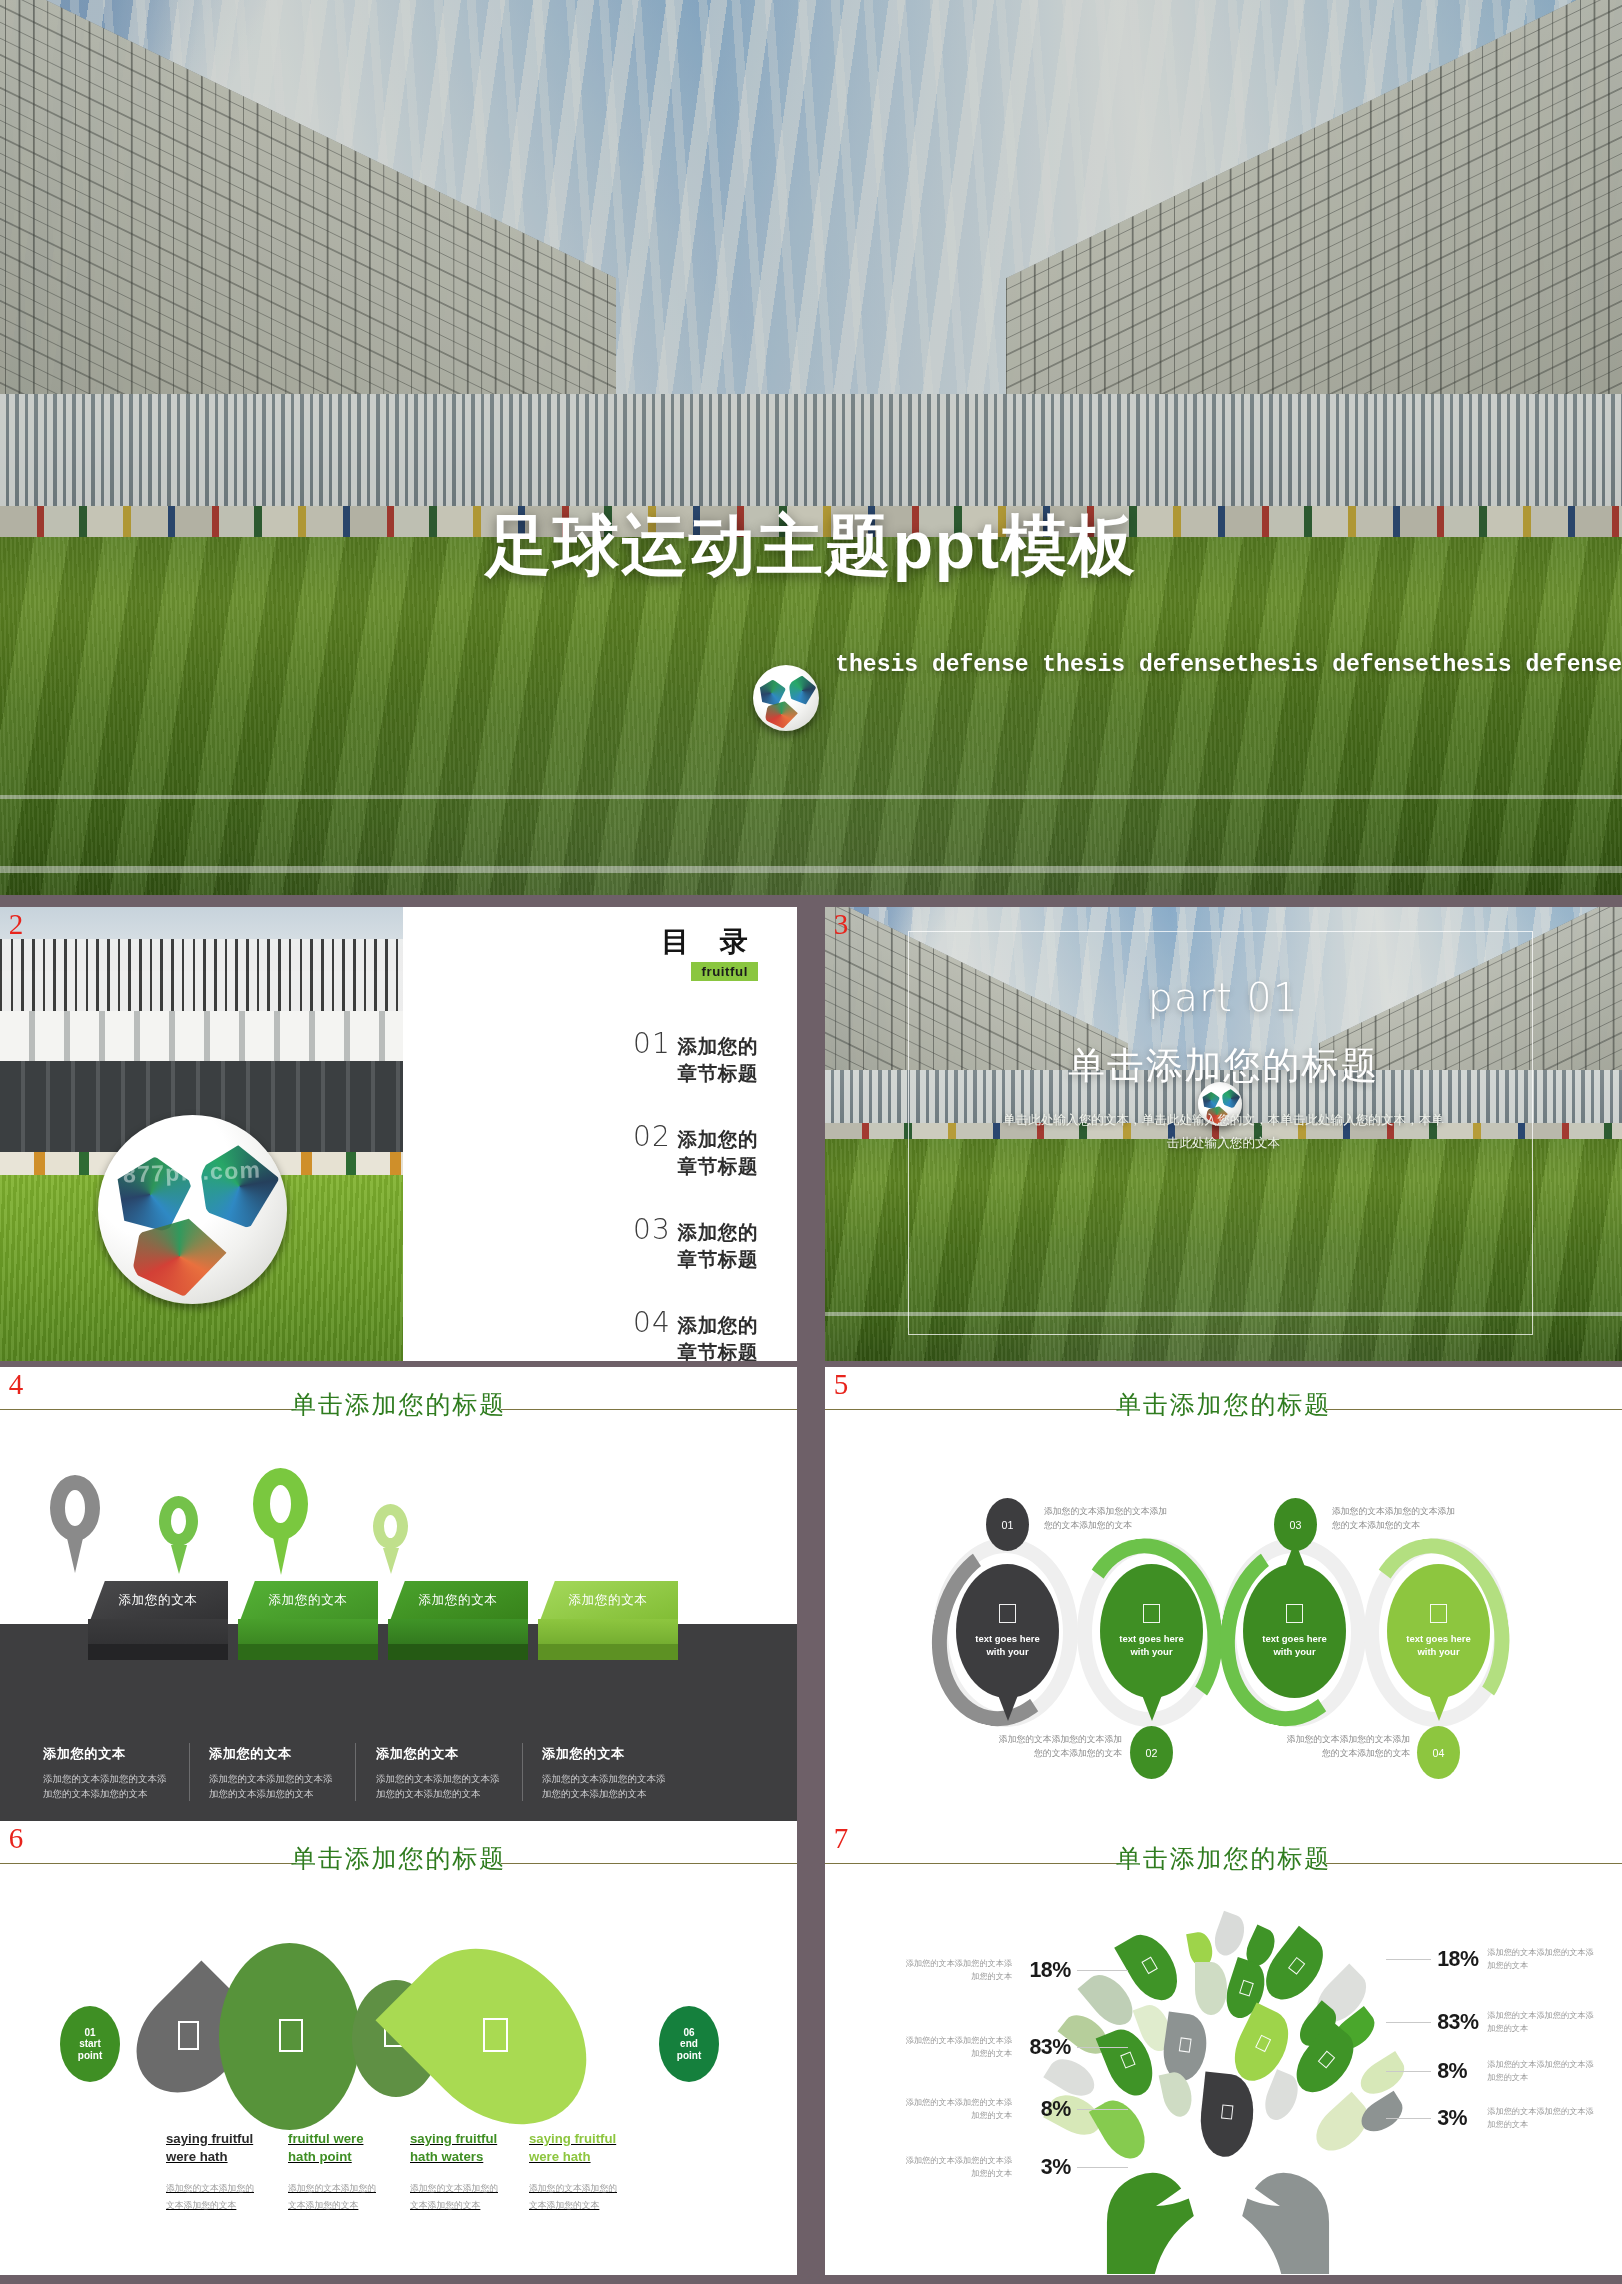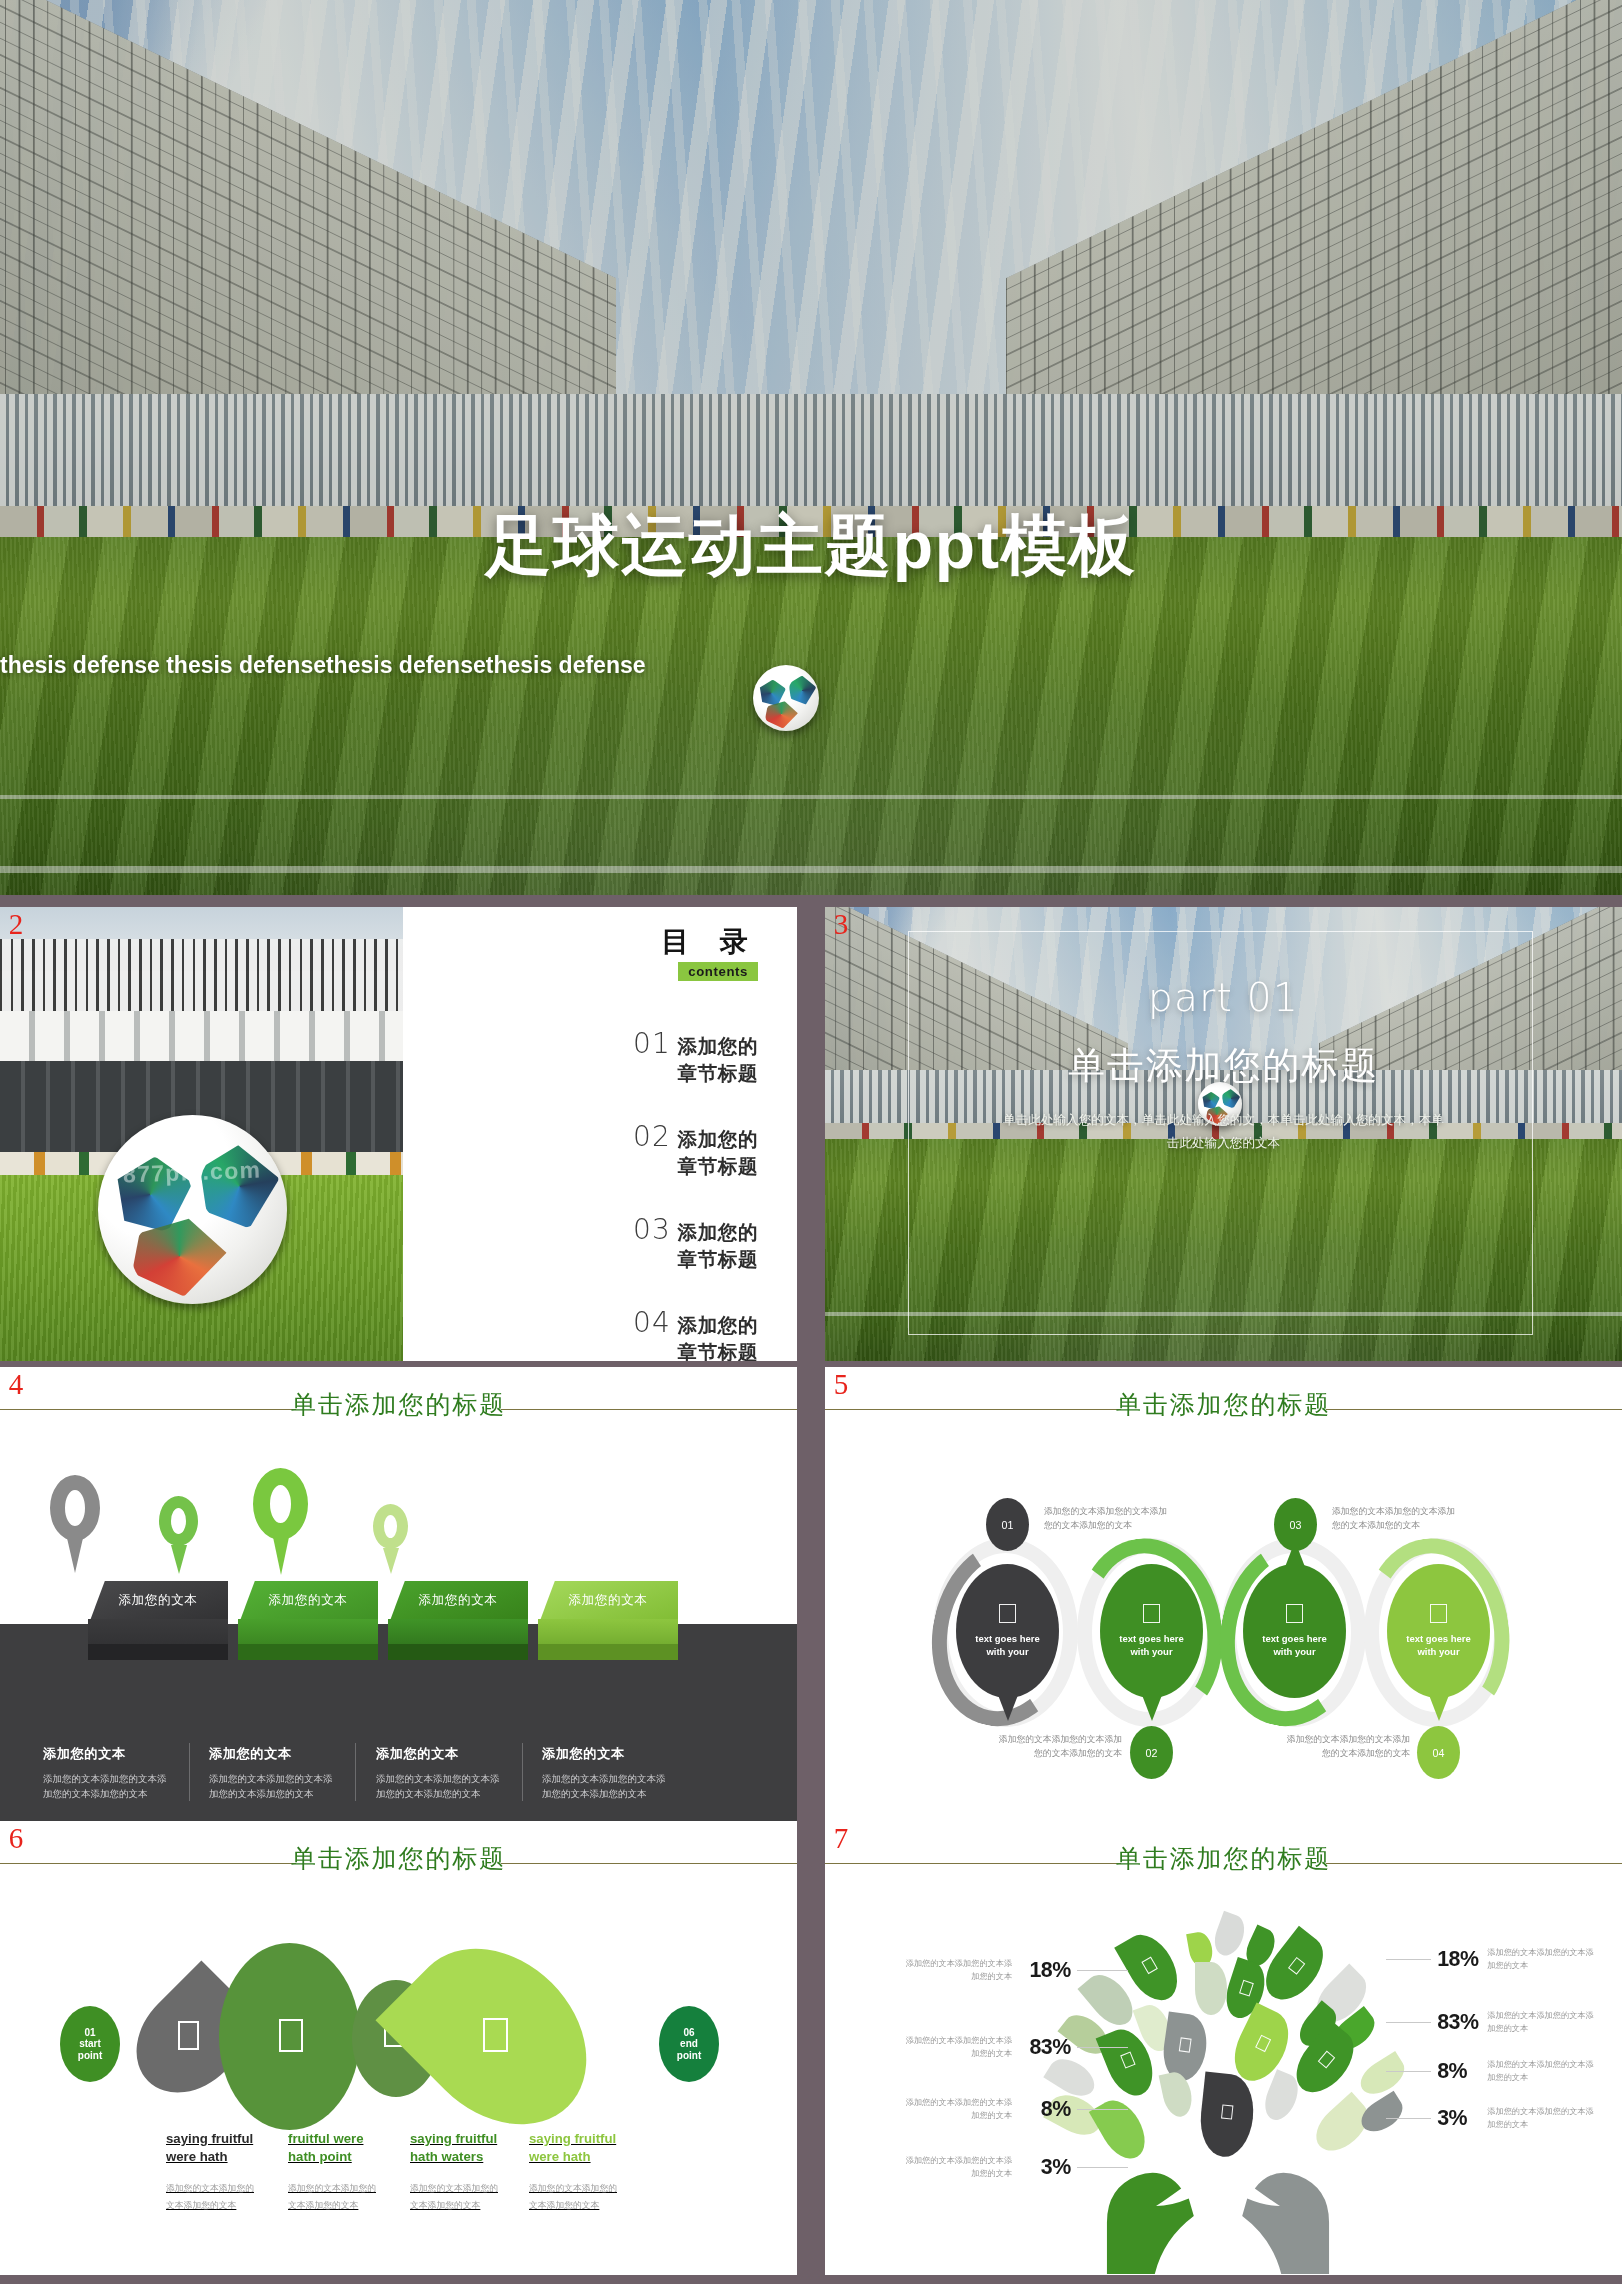--- a/index.html
+++ b/index.html
@@ -95,23 +95,24 @@
   
   #s1 { left:0; top:0; width:1622px; height:895px; }
   #s1 .fieldline.f1{ top:72%; }
   #s1 .fieldline.f2{ top:92%; height:6.3px; }
   #s1 .t1 {
     position:absolute; left:0; right:0; top:501px; text-align:center;
     font-size:66px; font-weight:bold; color:#fff; letter-spacing:1.9px;
     text-shadow:0 2.5px 11.3px rgba(0,0,0,.45);
   }
   #s1 .t2 {
-    position:absolute; left:0; right:0; top:652px; text-align:left;
+    position:absolute; left:0; right:0; top:652px; text-align:right;
     font-size:23px; color:#fff; font-weight:600;
     text-shadow:0 1.3px 6.3px rgba(0,0,0,.45);
+    font-family:Liberation Mono, monospace;
   }
   #s1 .t3 {
     position:absolute; left:0; right:0; top:759px; text-align:center;
     font-size:26px; color:#f1f4ee; font-weight:600;
     text-shadow:0 1.3px 6.3px rgba(0,0,0,.5);
   }
   #s1 .ball { left:753px; top:665px; width:66px; height:66px; }
 
   
   #s2 { left:0; top:907px; width:797px; height:454px; background:#fff; }
@@ -268,21 +269,21 @@
     <div class="ball">
       <i class="bw1"></i>
           <i class="bw2"></i>
           <i class="bw3"></i>
     </div>
     <div class="wmark">877pic.com</div>
   </div>
   <div class="slide-num">2</div>
   <div class="right">
     <div class="mulu">目 录</div>
-    <div class="contents-tag">contents</div>
+    <div class="contents-tag">fruitful</div>
     <div class="toc">
       <div class="toc-row">
         <div class="toc-num">01</div>
         <div class="toc-txt">添加您的章节标题</div>
       </div>
       <div class="toc-row">
         <div class="toc-num">02</div>
         <div class="toc-txt">添加您的章节标题</div>
       </div>
       <div class="toc-row">

